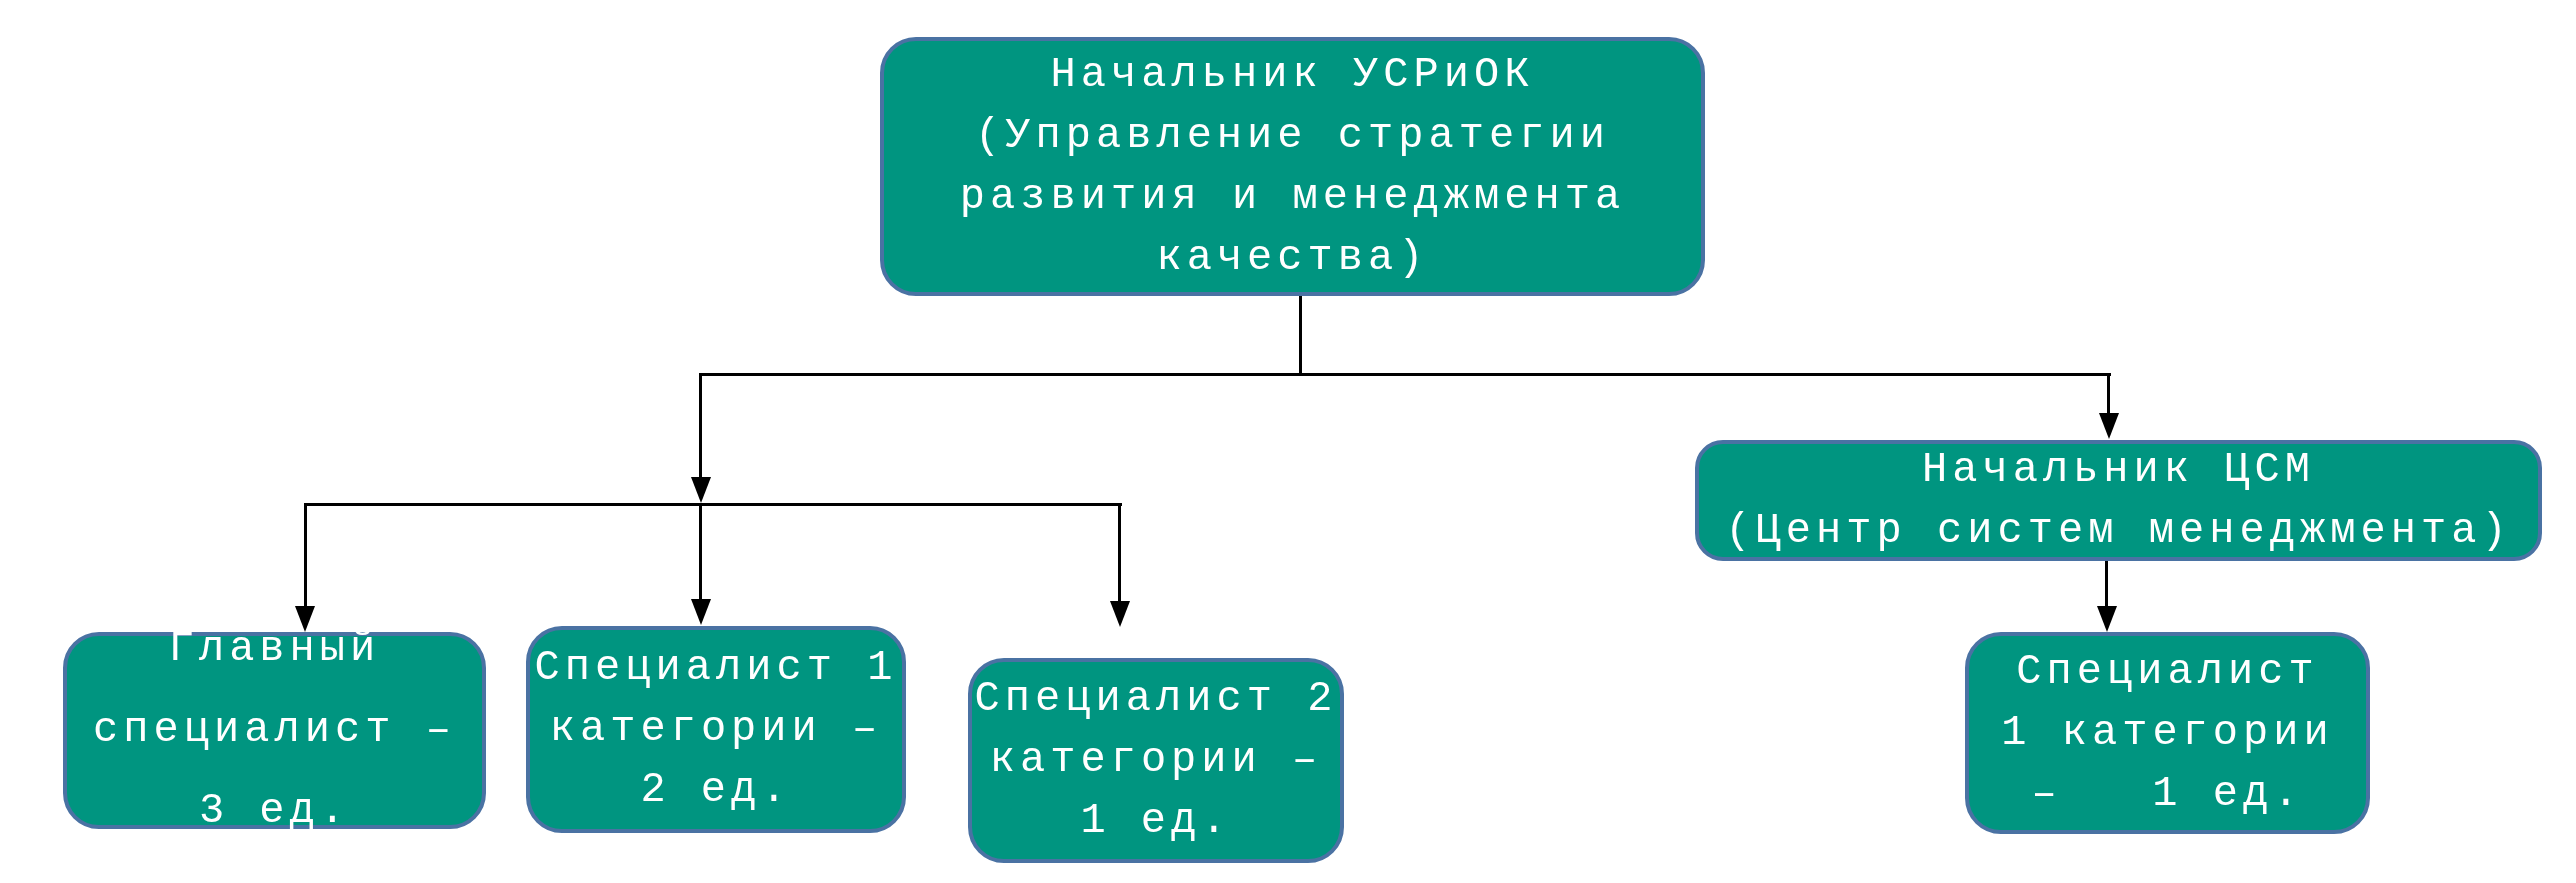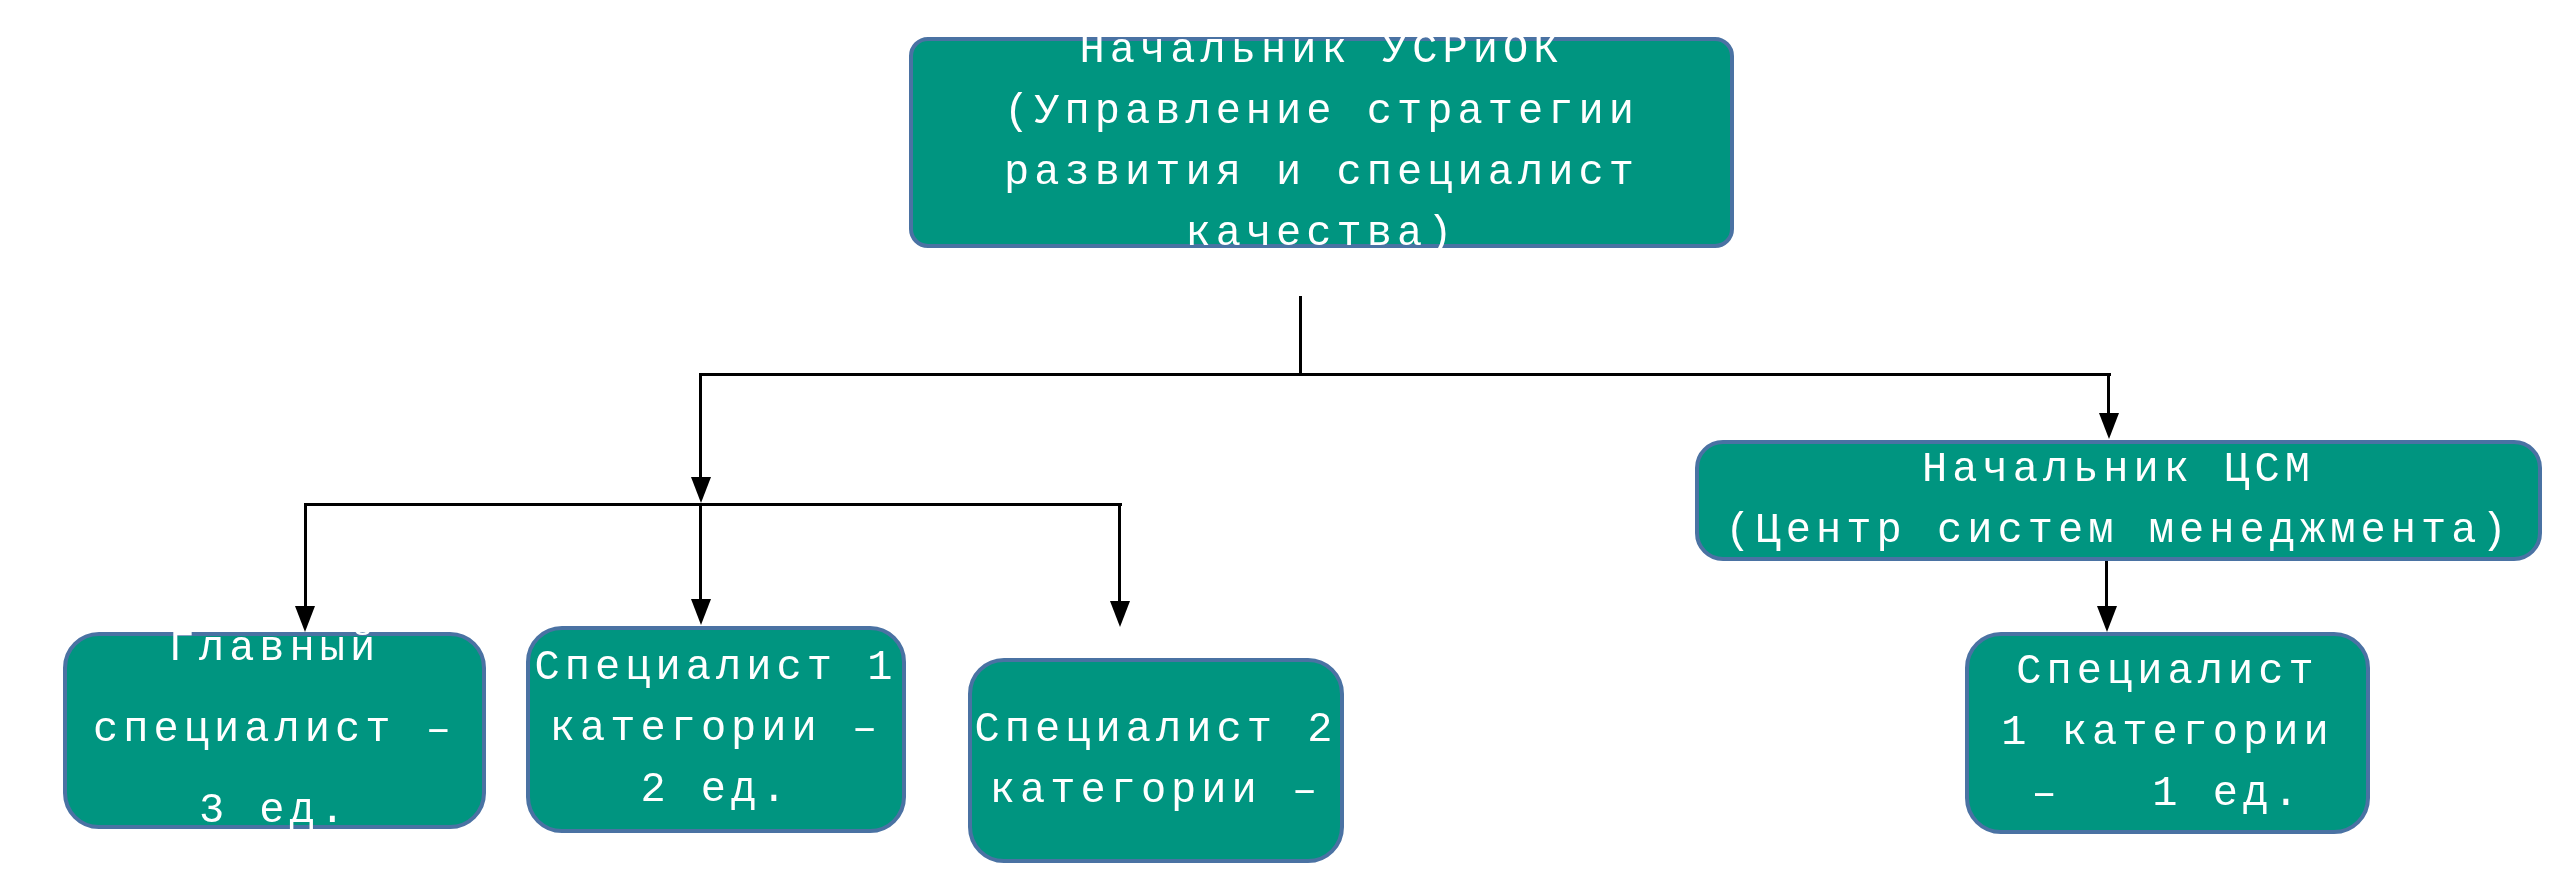--- a/index.html
+++ b/index.html
@@ -67,24 +67,24 @@
 
   <div class="cl" style="left:1118px; top:503px; width:3.3px; height:100px;"></div>
   <div class="arrow" style="left:1110px; top:601px;"></div>
 
   <div class="cl" style="left:2107px; top:373px; width:3.3px; height:42px;"></div>
   <div class="arrow" style="left:2099px; top:413px;"></div>
 
   <div class="cl" style="left:2105px; top:559px; width:3.3px; height:49px;"></div>
   <div class="arrow" style="left:2097px; top:606px;"></div>
 
-  <div class="node" style="left:909px; top:37px; width:825px; height:211px;border-radius:19px;">
+  <div class="node" style="left:880px; top:37px; width:825px; height:259px;">
     <div class="ln">Начальник УСРиОК</div>
     <div class="ln">(Управление стратегии</div>
-    <div class="ln">развития и специалист</div>
+    <div class="ln">развития и менеджмента</div>
     <div class="ln">качества)</div>
   </div>
 
   <div class="node small-radius" style="left:1695px; top:440px; width:847px; height:121px;">
     <div class="ln">Начальник ЦСМ</div>
     <div class="ln">(Центр систем менеджмента)</div>
   </div>
 
   <div class="node" style="left:63px; top:632px; width:423px; height:197px;gap:20px;">
     <div class="ln">Главный</div>
@@ -94,20 +94,21 @@
 
   <div class="node" style="left:526px; top:626px; width:380px; height:207px;">
     <div class="ln">Специалист 1</div>
     <div class="ln">категории –</div>
     <div class="ln">2 ед.</div>
   </div>
 
   <div class="node" style="left:968px; top:658px; width:376px; height:205px;">
     <div class="ln">Специалист 2</div>
     <div class="ln">категории –</div>
+    <div class="ln">1 ед.</div>
   </div>
 
   <div class="node" style="left:1965px; top:632px; width:405px; height:202px;">
     <div class="ln">Специалист</div>
     <div class="ln">1 категории</div>
     <div class="ln">–   1 ед.</div>
   </div>
 
 </div>
 

